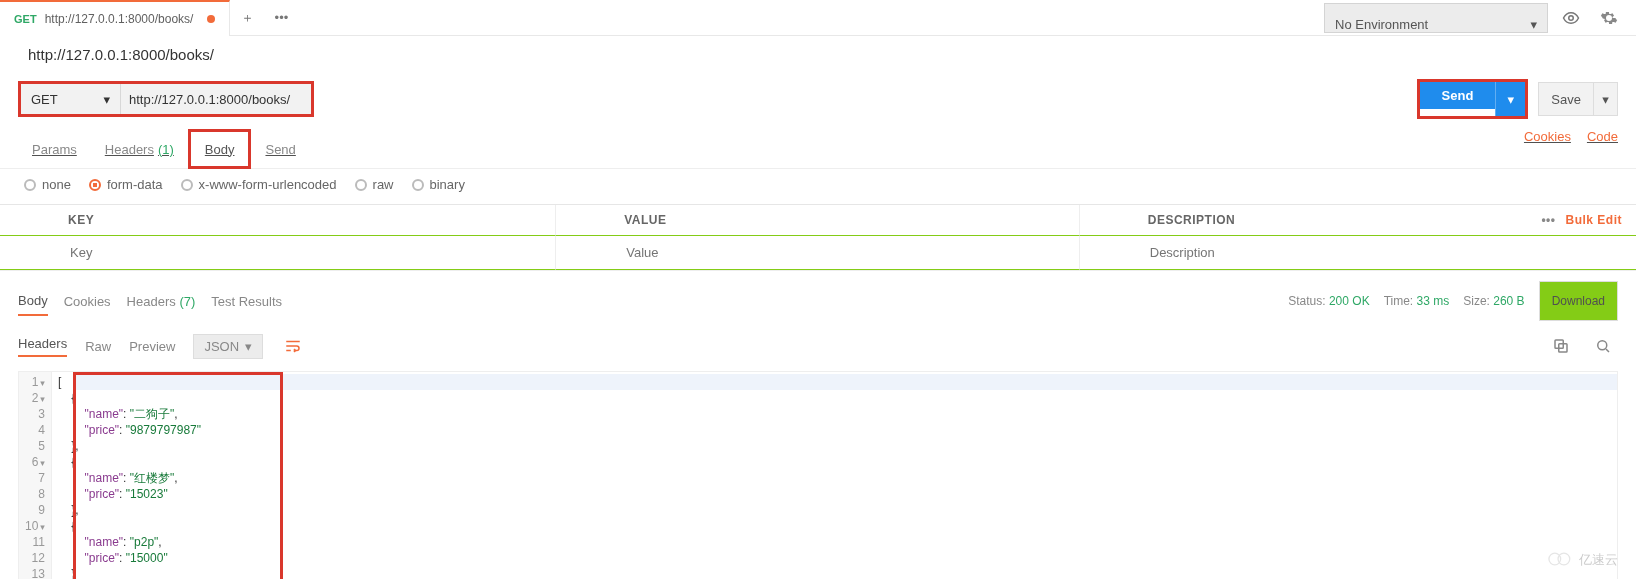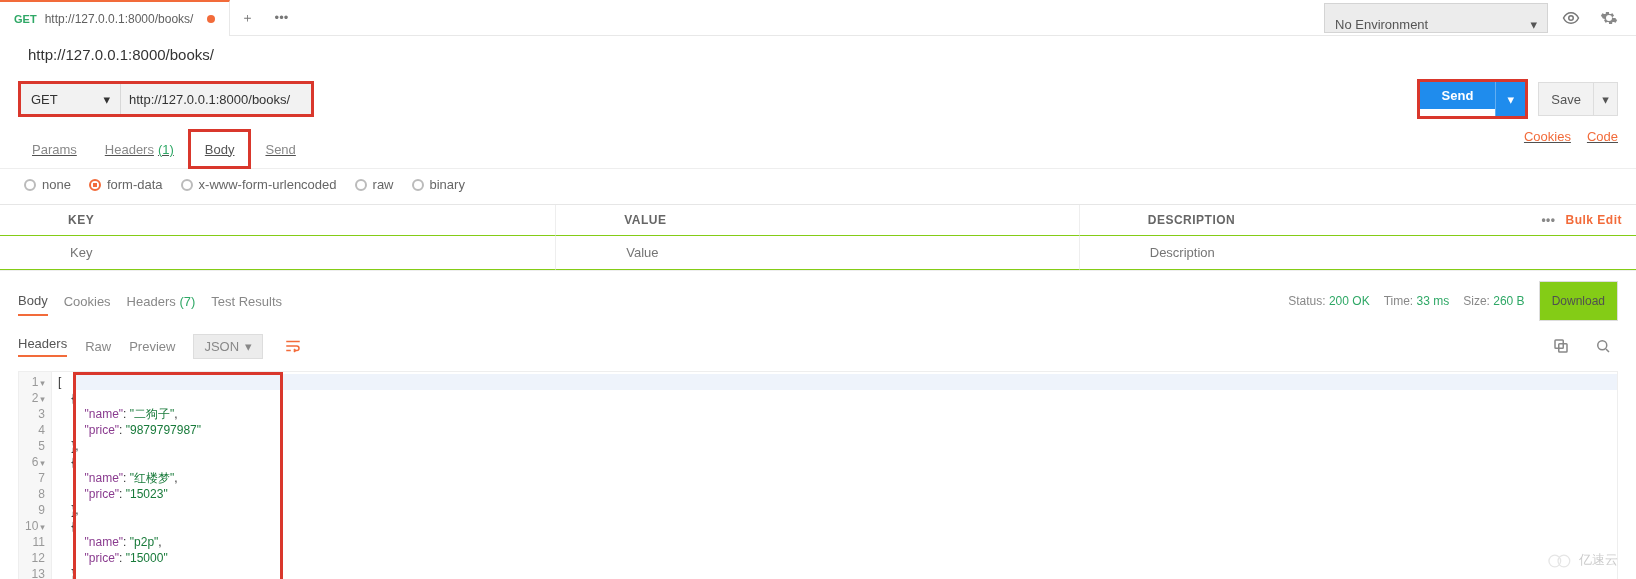--- a/index.html
+++ b/index.html
@@ -66,21 +66,21 @@
   .code-area { display: flex; border: 1px solid #eee; margin: 0 18px; position: relative; }
   .gutter { background: #f7f7f7; border-right: 1px solid #eee; text-align: right; color: #999; font-family: Consolas, monospace; font-size: 12px; padding: 2px 6px; user-select: none; }
   .gutter div { height: 16px; line-height: 16px; }
   .gutter .arrow::after { content: "▾"; color: #999; font-size: 9px; margin-left: 2px; }
   .code { font-family: Consolas, monospace; font-size: 12px; line-height: 16px; padding: 2px 0 2px 6px; flex: 1; white-space: pre; color: #333; }
   .tok-key { color: #8a3b8f; }
   .tok-str { color: #187a3a; }
   .tok-punc { color: #333; }
   .line1-hi { position: absolute; left: 56px; right: 0; top: 2px; height: 16px; background: #eef3fb; z-index: -1; }
   .overlay { position: absolute; border: 3px solid #d9372c; pointer-events: none; }
-  .watermark { position: absolute; right: 18px; bottom: 10px; color: #ccc; font-size: 13px; display: flex; align-items: flex-end; gap: 6px; }
+  .watermark { position: absolute; right: 18px; bottom: 10px; color: #ccc; font-size: 13px; display: flex; align-items: flex-start; gap: 6px; }
   .watermark svg { width: 26px; height: 16px; opacity: .5; }
 </style>
 </head>
 <body>
 
 <div class="topbar">
   <div class="tab">
     <span class="method">GET</span>
     <span class="tab-url">http://127.0.0.1:8000/books/</span>
     <span class="dot-orange"></span>

